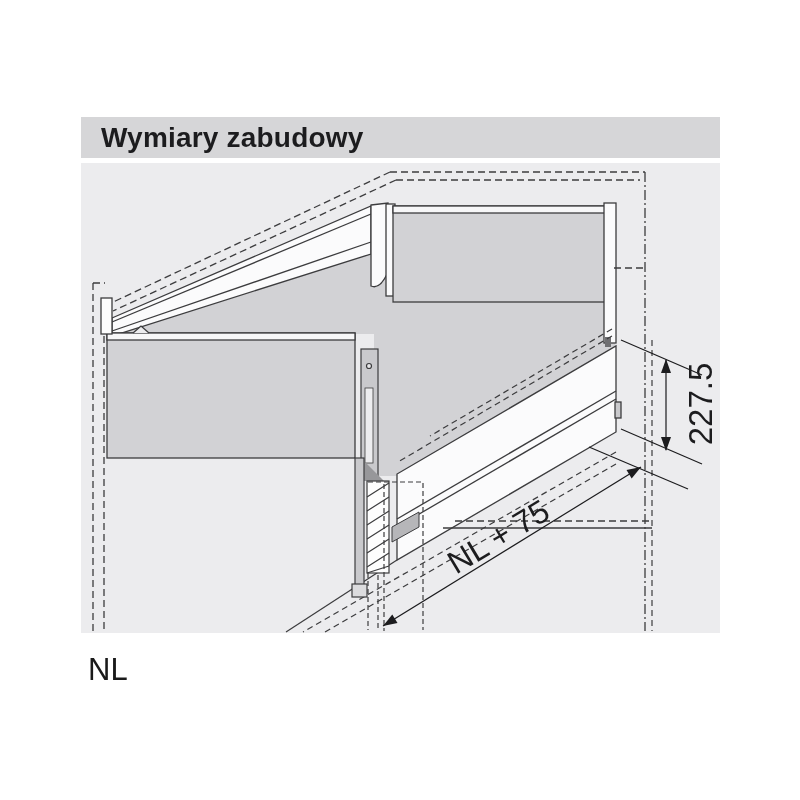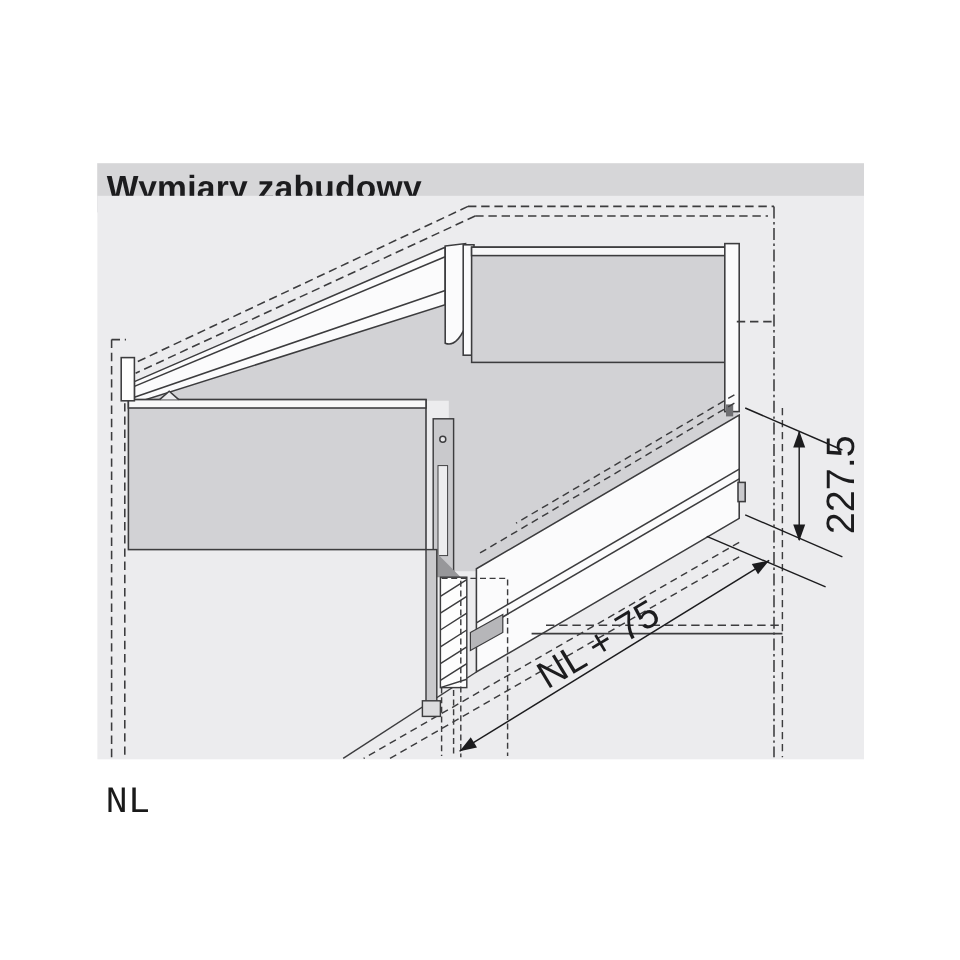--- a/index.html
+++ b/index.html
@@ -1,22 +1,22 @@
 <!DOCTYPE html>
 <html><head>
 <meta charset="utf-8">
 <style>
   html,body{margin:0;padding:0;background:#ffffff;font-family:"Liberation Sans",sans-serif;}
   .page{position:relative;width:800px;height:800px;background:#ffffff;overflow:hidden;}
   .title-bar{position:absolute;left:81px;top:117px;width:639px;height:41px;
-    display:flex;align-items:center;box-sizing:border-box;padding-left:8px;margin-top:19px;}
+    display:flex;align-items:center;box-sizing:border-box;padding-left:20px;}
   .title-bar h1{margin:0;font-size:28px;font-weight:700;color:#1c1c1e;letter-spacing:0.2px;}
   .diagram-wrap{position:absolute;left:81px;top:163px;width:639px;height:470px;}
   .legend{position:absolute;left:88px;top:652px;display:flex;color:#1a1a1a;font-size:31px;font-weight:400;}
-  .legend .sym{width:87px;font-family:Liberation Mono, monospace;}
+  .legend .sym{width:87px;}
   svg text{font-family:"Liberation Sans",sans-serif;}
 </style>
 </head>
 <body>
 
 <div class="page">
 
   <div class="title-bar" style="background:#d6d6d8;">
     <h1>Wymiary zabudowy</h1>
   </div>

